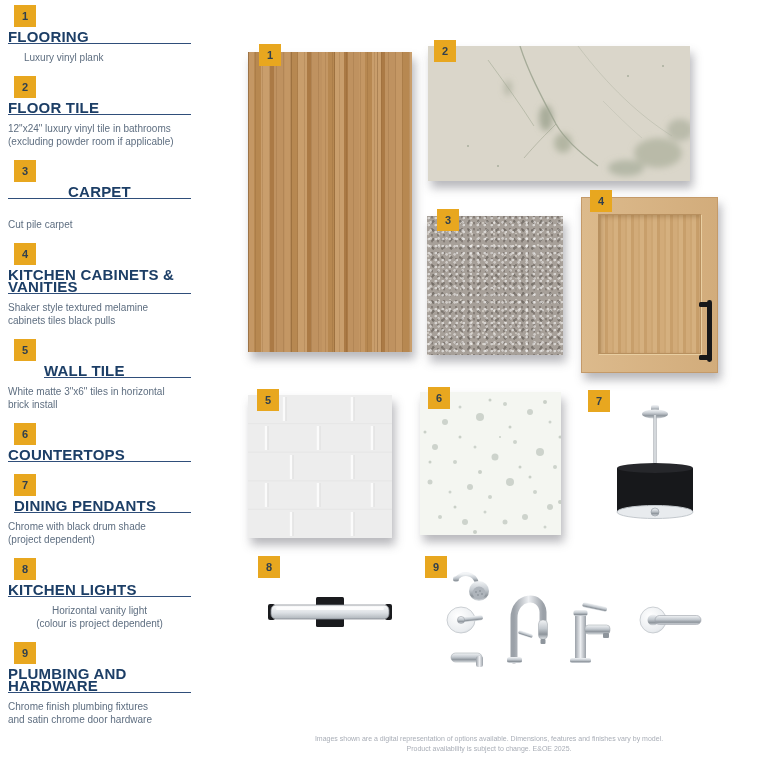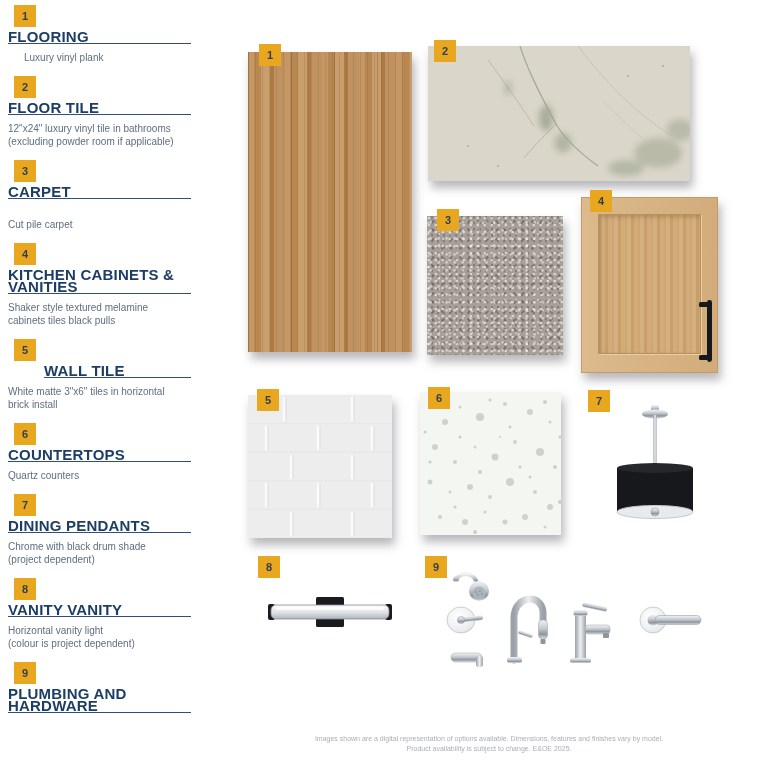--- a/index.html
+++ b/index.html
@@ -67,61 +67,62 @@
 
     <div class="side-item">
       <div class="num-badge" style="background: rgb(232, 167, 31); color: rgb(49, 64, 78);">2</div>
       <div class="side-title" style="color: rgb(28, 62, 102); border-bottom-color: rgb(47, 78, 122);">FLOOR TILE</div>
       <div class="side-desc" style="color: rgb(94, 110, 128);">12"x24" luxury vinyl tile in bathrooms
 (excluding powder room if applicable)</div>
     </div>
 
     <div class="side-item">
       <div class="num-badge" style="background: rgb(232, 167, 31); color: rgb(49, 64, 78);">3</div>
-      <div class="side-title" style="color: rgb(28, 62, 102); border-bottom-color: rgb(47, 78, 122);">CARPET</div>
+      <div class="side-title" style="color: rgb(28, 62, 102); border-bottom-color: rgb(47, 78, 122); text-align: center;">CARPET</div>
       <div class="side-desc" style="color: rgb(94, 110, 128); margin-top: 19px;">Cut pile carpet</div>
     </div>
 
     <div class="side-item">
       <div class="num-badge" style="background: rgb(232, 167, 31); color: rgb(49, 64, 78);">4</div>
       <div class="side-title" style="color: rgb(28, 62, 102); border-bottom-color: rgb(47, 78, 122);">KITCHEN CABINETS &amp; VANITIES</div>
       <div class="side-desc" style="color: rgb(94, 110, 128);">Shaker style textured melamine
 cabinets tiles black pulls</div>
     </div>
 
     <div class="side-item">
       <div class="num-badge" style="background: rgb(232, 167, 31); color: rgb(49, 64, 78);">5</div>
       <div class="side-title" style="color: rgb(28, 62, 102); border-bottom-color: rgb(47, 78, 122); margin-left: 36px;">WALL TILE</div>
       <div class="side-desc" style="color: rgb(94, 110, 128);">White matte 3"x6" tiles in horizontal
 brick install</div>
     </div>
 
     <div class="side-item">
       <div class="num-badge" style="background: rgb(232, 167, 31); color: rgb(49, 64, 78);">6</div>
       <div class="side-title" style="color: rgb(28, 62, 102); border-bottom-color: rgb(47, 78, 122);">COUNTERTOPS</div>
-      <div class="side-desc" style="color: rgb(94, 110, 128);">Quartz counters</div>
     </div>
 
     <div class="side-item">
       <div class="num-badge" style="background: rgb(232, 167, 31); color: rgb(49, 64, 78);">7</div>
-      <div class="side-title" style="color: rgb(28, 62, 102); border-bottom-color: rgb(47, 78, 122);">DINING PENDANTS</div>
+      <div class="side-title" style="color: rgb(28, 62, 102); border-bottom-color: rgb(47, 78, 122); margin-left: 6px;">DINING PENDANTS</div>
       <div class="side-desc" style="color: rgb(94, 110, 128);">Chrome with black drum shade
 (project dependent)</div>
     </div>
 
     <div class="side-item">
       <div class="num-badge" style="background: rgb(232, 167, 31); color: rgb(49, 64, 78);">8</div>
-      <div class="side-title" style="color: rgb(28, 62, 102); border-bottom-color: rgb(47, 78, 122);">VANITY VANITY</div>
-      <div class="side-desc" style="color: rgb(94, 110, 128);">Horizontal vanity light
+      <div class="side-title" style="color: rgb(28, 62, 102); border-bottom-color: rgb(47, 78, 122);">KITCHEN LIGHTS</div>
+      <div class="side-desc" style="color: rgb(94, 110, 128); text-align: center;">Horizontal vanity light
 (colour is project dependent)</div>
     </div>
 
     <div class="side-item">
       <div class="num-badge" style="background: rgb(232, 167, 31); color: rgb(49, 64, 78);">9</div>
       <div class="side-title" style="color: rgb(28, 62, 102); border-bottom-color: rgb(47, 78, 122);">PLUMBING AND HARDWARE</div>
+      <div class="side-desc" style="color: rgb(94, 110, 128);">Chrome finish plumbing fixtures
+and satin chrome door hardware</div>
     </div>
   </div>
 
   <div class="swatch wood" style="left:248px;top:52px;width:164px;height:300px;"></div>
   <div class="num-badge board-badge" style="left: 259px; top: 44px; background: rgb(232, 167, 31); color: rgb(49, 64, 78);">1</div>
 
   <div class="swatch" style="left:428px;top:46px;width:262px;height:135px;">
     <svg width="262" height="135" viewBox="0 0 262 135">
       <defs>
           <filter id="blurV" x="-50%" y="-50%" width="200%" height="200%">

